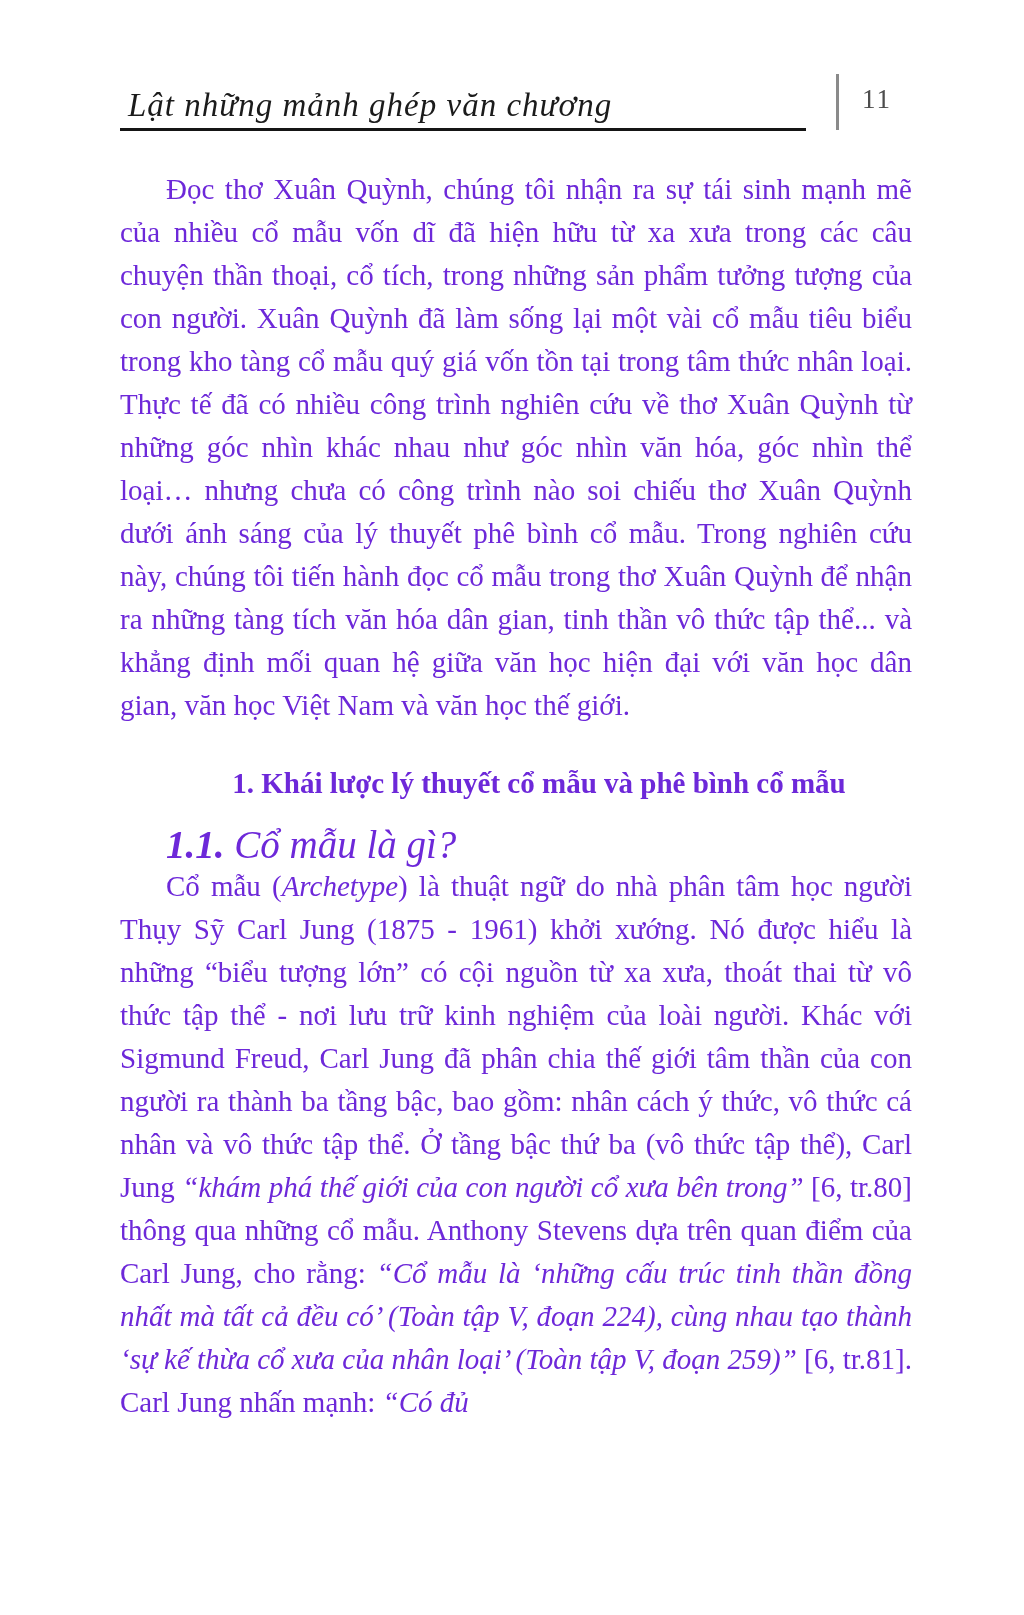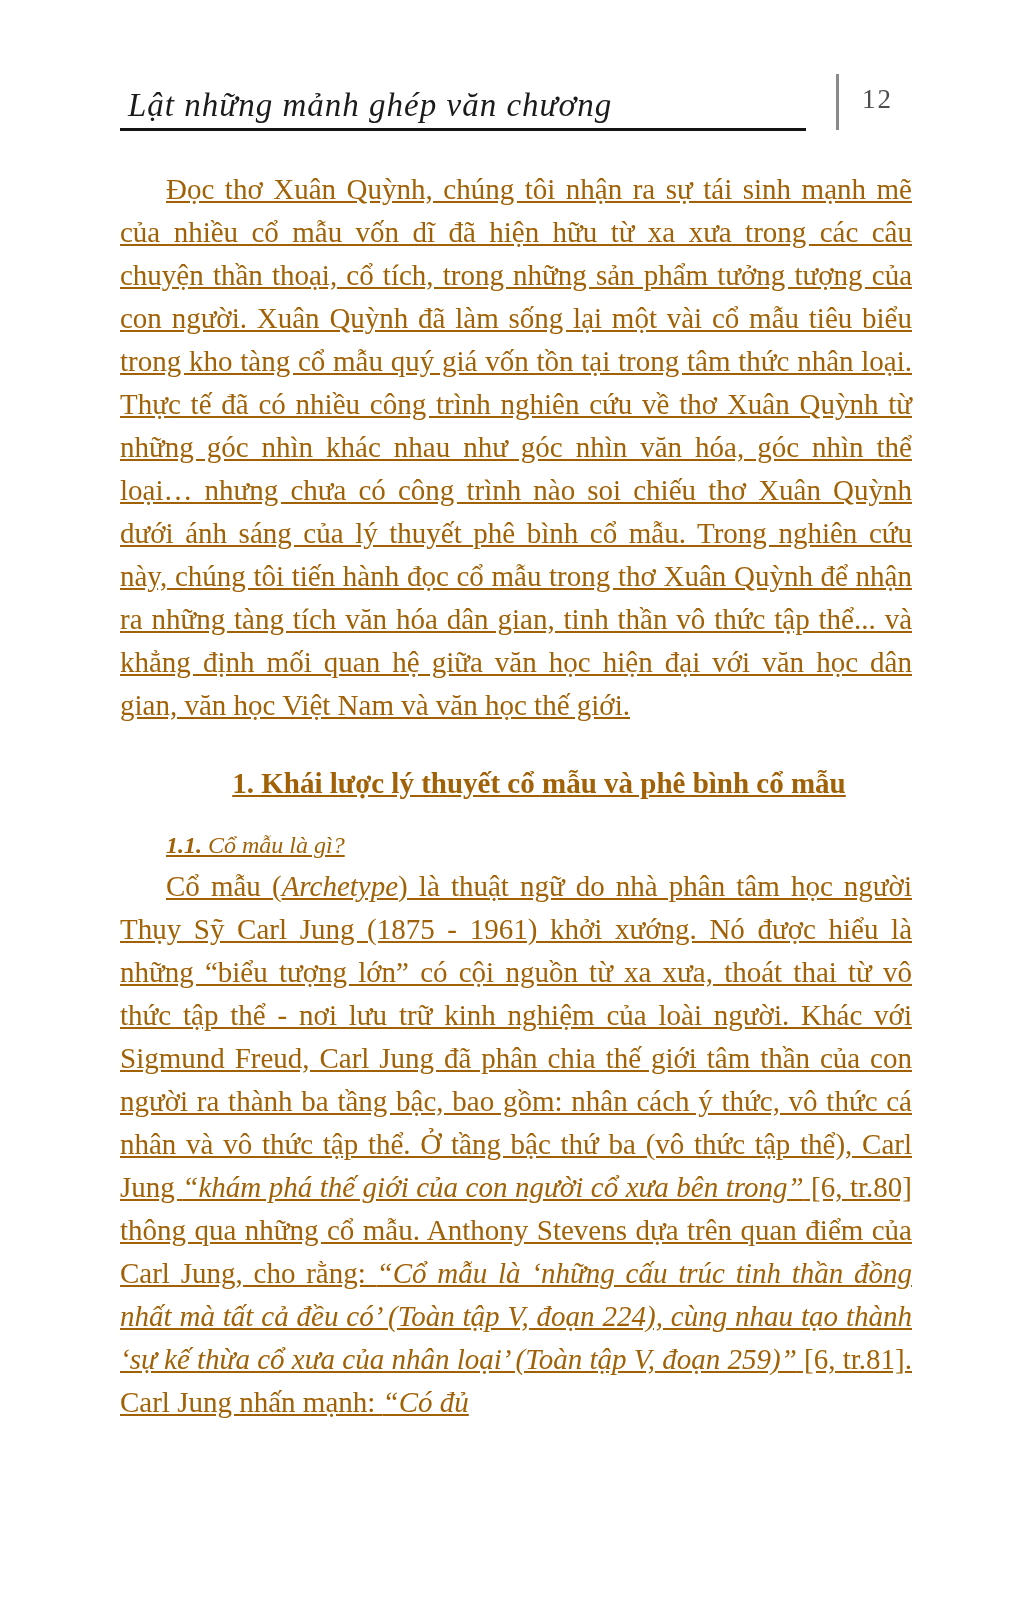--- a/index.html
+++ b/index.html
@@ -63,39 +63,38 @@
 
   
   .body-text {
     position: absolute;
     top: 168px;
     left: 120px;
     width: 792px;
     font-size: 29px;
     line-height: 43px;
     text-align: justify;
-    color: #a16207;
-    text-decoration: underline;
+    color: #6d28d9;
   }
   .para {
     margin: 0;
     text-indent: 46px;
   }
   .section-heading {
     margin: 36px 0 0 0;
     padding-left: 46px;
     font-weight: bold;
     font-size: 29px;
     line-height: 40px;
     text-align: center;
   }
   .subsection-heading {
     margin: 22px 0 0 0;
     padding-left: 46px;
-    font-size: 24px;
+    font-size: 39px;
     line-height: 40px;
     text-align: left;
   }
   .subsection-heading .num {
     font-weight: bold;
     font-style: italic;
   }
   .subsection-heading .ttl {
     font-style: italic;
   }
@@ -108,21 +107,21 @@
 </head>
 <body>
 
 <div class="page">
 
   <div class="running-header">
     <div class="title-rule-box">
       <span class="running-title">Lật những mảnh ghép văn chương</span>
     </div>
     <div class="header-vbar"></div>
-    <span class="page-number">12</span>
+    <span class="page-number">11</span>
   </div>
 
   <div class="body-text">
 
     <p class="para">Đọc thơ Xuân Quỳnh, chúng tôi nhận ra sự tái sinh mạnh mẽ của nhiều cổ mẫu vốn dĩ đã hiện hữu từ xa xưa trong các câu chuyện thần thoại, cổ tích, trong những sản phẩm tưởng tượng của con người. Xuân Quỳnh đã làm sống lại một vài cổ mẫu tiêu biểu trong kho tàng cổ mẫu quý giá vốn tồn tại trong tâm thức nhân loại. Thực tế đã có nhiều công trình nghiên cứu về thơ Xuân Quỳnh từ những góc nhìn khác nhau như góc nhìn văn hóa, góc nhìn thể loại… nhưng chưa có công trình nào soi chiếu thơ Xuân Quỳnh dưới ánh sáng của lý thuyết phê bình cổ mẫu. Trong nghiên cứu này, chúng tôi tiến hành đọc cổ mẫu trong thơ Xuân Quỳnh để nhận ra những tàng tích văn hóa dân gian, tinh thần vô thức tập thể... và khẳng định mối quan hệ giữa văn học hiện đại với văn học dân gian, văn học Việt Nam và văn học thế giới.</p>
 
     <p class="section-heading">1. Khái lược lý thuyết cổ mẫu và phê bình cổ mẫu</p>
 
     <p class="subsection-heading">
       <span class="num">1.1.</span><span class="ttl"> Cổ mẫu là gì?</span>

